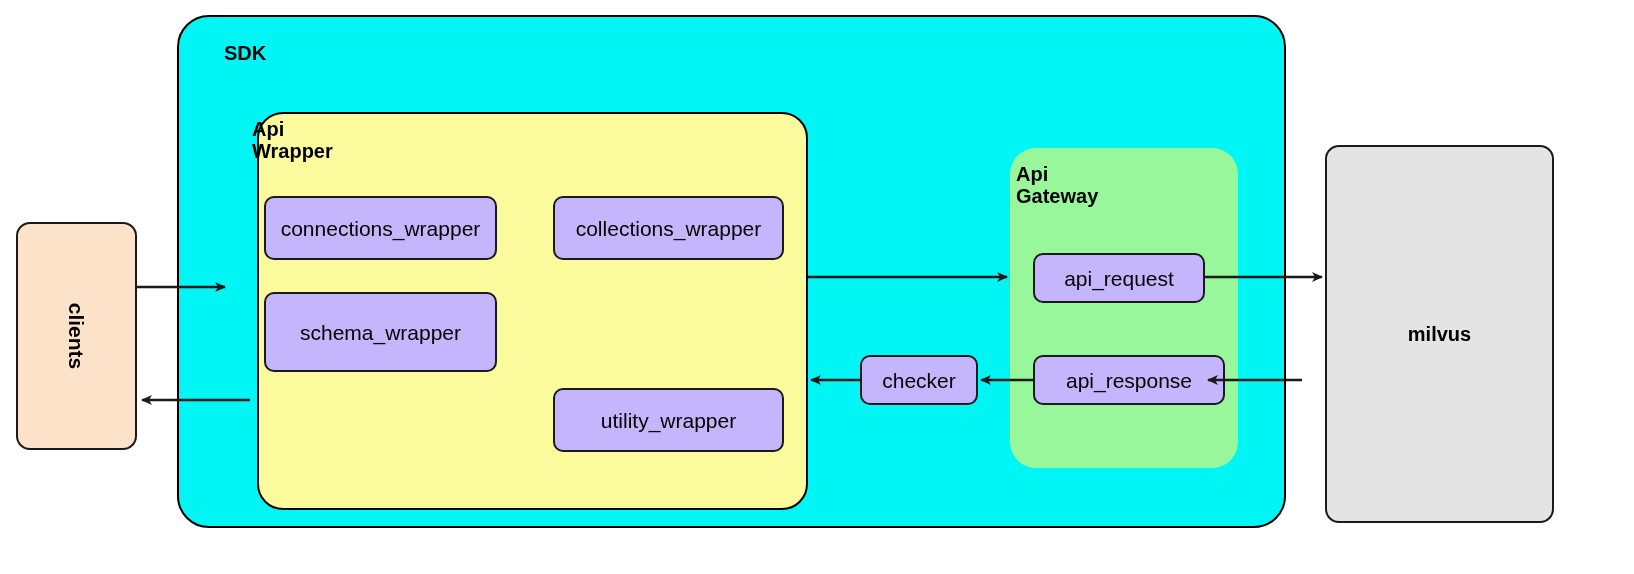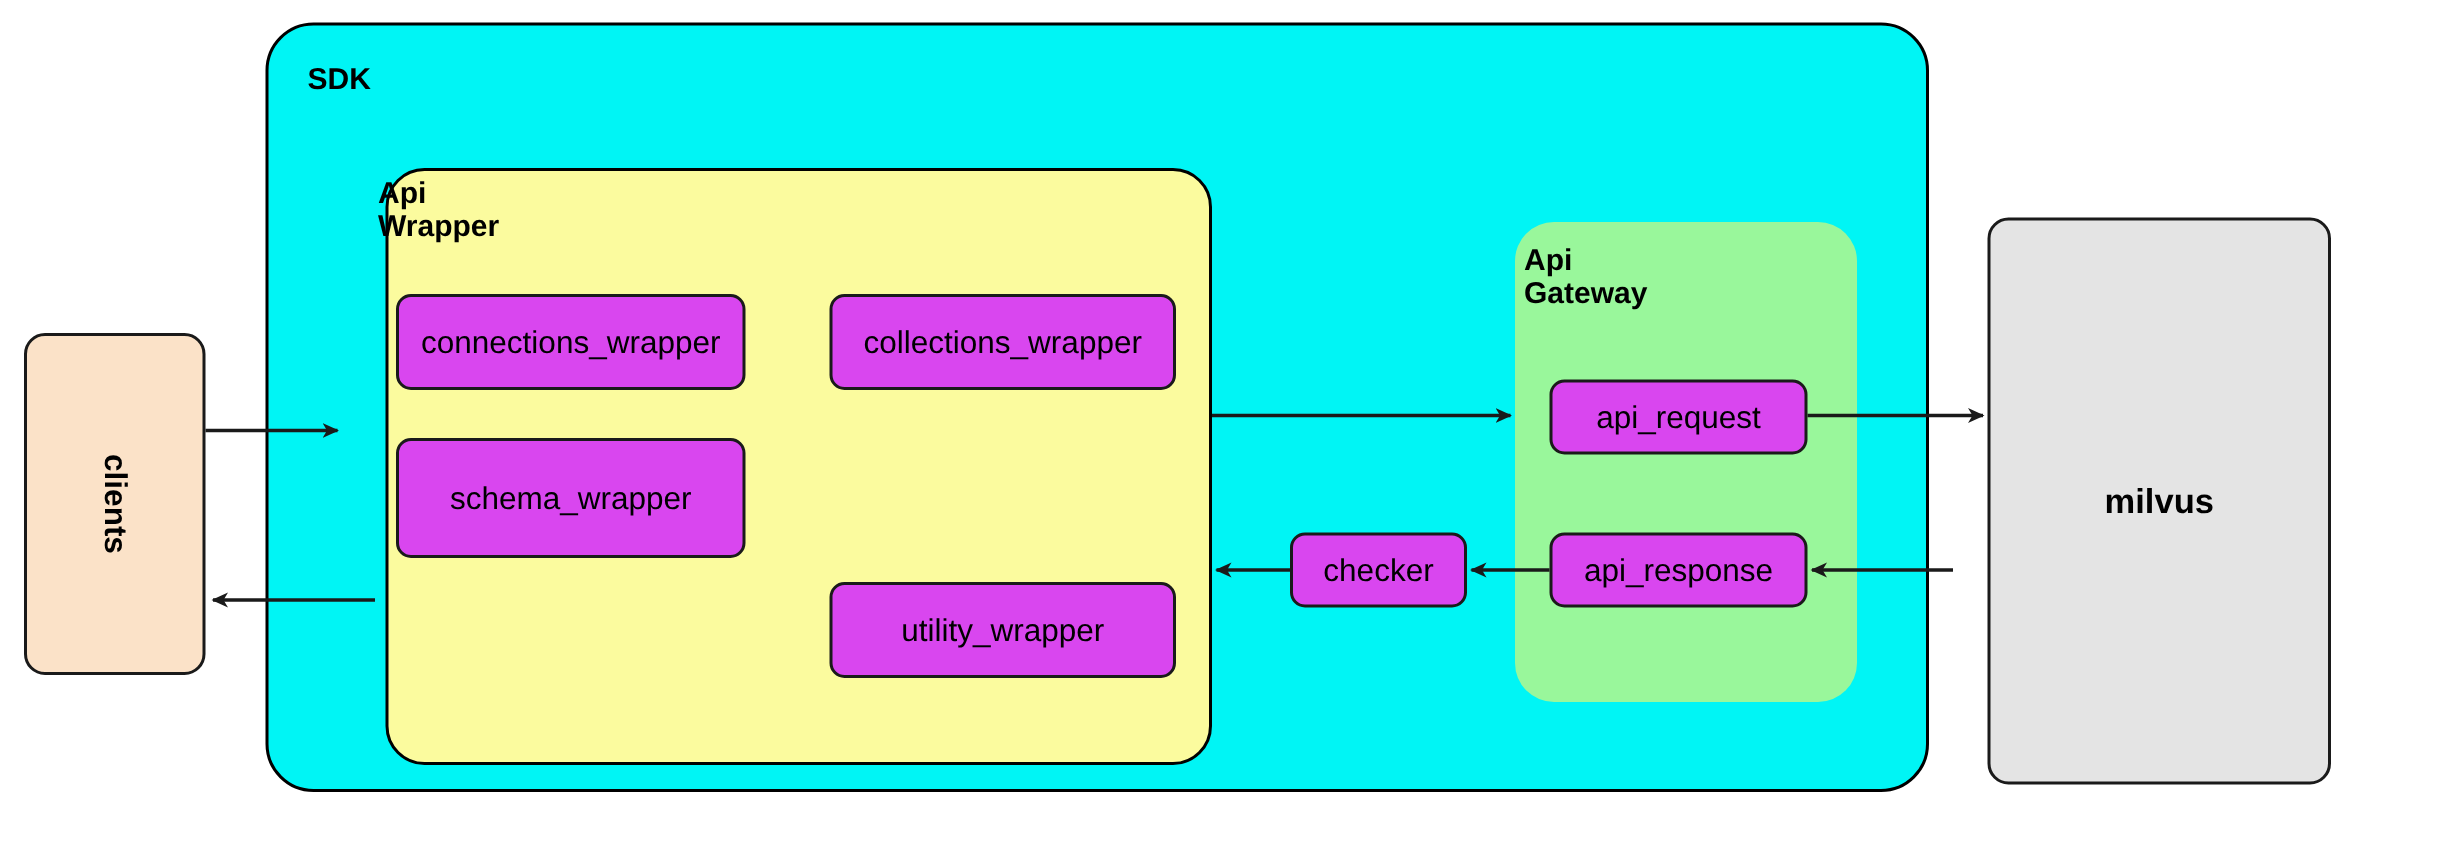--- a/index.html
+++ b/index.html
@@ -29,21 +29,21 @@
   .wrapper-box {
     border-radius: 26px;
   }
   .gateway-box {
     border: none;
     border-radius: 26px;
   }
   .leaf-box {
     border: 2px solid #1a1a1a;
     border-radius: 10px;
-    background: #d946ef;
+    background: #c4b5fd;
     display: flex;
     align-items: center;
     justify-content: center;
   }
   .leaf-label {
     font-size: 21px;
     color: #000000;
     line-height: 1;
     white-space: nowrap;
   }
@@ -67,42 +67,42 @@
   }
   .vert-label {
     font-weight: bold;
     font-size: 21px;
     color: #000000;
     transform: rotate(90deg);
     white-space: nowrap;
   }
   .horiz-label {
     font-weight: bold;
-    font-size: 23px;
+    font-size: 20px;
     color: #000000;
     white-space: nowrap;
   }
   
   #arrows {
     position: absolute;
     left: 0;
     top: 0;
     width: 1634px;
     height: 574px;
     pointer-events: none;
   }
 </style>
 </head>
 <body>
 
 <div id="canvas">
 
   <div class="box sdk-box" style="left:177px; top:15px; width:1109px; height:513px; background:#00f5f5;"></div>
 
-  <div class="group-title" style="left:205px; top:42px; width:80px; text-align:left;">SDK</div>
+  <div class="group-title" style="left:205px; top:42px; width:80px; text-align:center;">SDK</div>
 
   <div class="box wrapper-box" style="left:257px; top:112px; width:551px; height:398px; background:#fbfb9e;"></div>
 
   <div class="group-title" style="left:252px; top:118px; width:110px;">Api
 Wrapper</div>
 
   <div class="box leaf-box" style="left:264px; top:196px; width:233px; height:64px;">
     <span class="leaf-label">connections_wrapper</span>
   </div>
 
@@ -122,21 +122,21 @@
 
   <div class="box gateway-box" style="left:1010px; top:148px; width:228px; height:320px; background:#99f79b;"></div>
 
   <div class="group-title" style="left:1016px; top:163px; width:130px;">Api
 Gateway</div>
 
   <div class="box leaf-box" style="left:1033px; top:253px; width:172px; height:50px;text-align:right;">
     <span class="leaf-label">api_request</span>
   </div>
 
-  <div class="box leaf-box" style="left:1033px; top:355px; width:172px; height:50px;">
+  <div class="box leaf-box" style="left:1033px; top:355px; width:192px; height:50px;">
     <span class="leaf-label">api_response</span>
   </div>
 
   <div class="box leaf-box" style="left:860px; top:355px; width:118px; height:50px;">
     <span class="leaf-label">checker</span>
   </div>
 
   <div class="box side-box" style="left:16px; top:222px; width:121px; height:228px; background:#fbe2c8;">
     <span class="vert-label">clients</span>
   </div>

